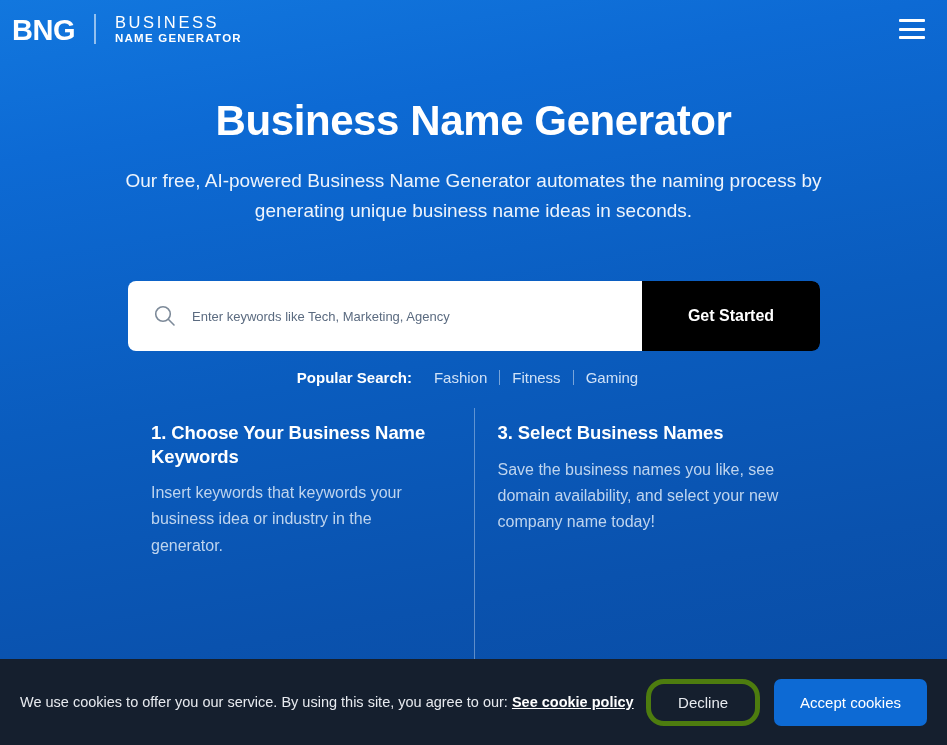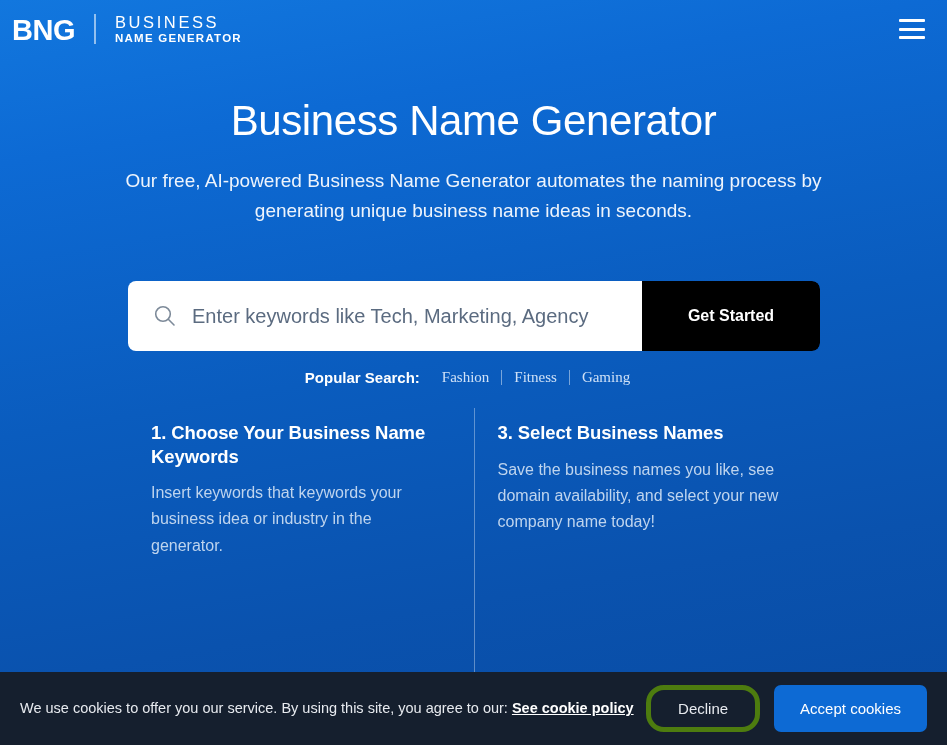--- a/index.html
+++ b/index.html
@@ -32,60 +32,60 @@
 
   .hamburger {
     width:26px; height:20px; display:flex; flex-direction:column;
     justify-content:space-between; cursor:pointer; margin-right:6px;
   }
   .hamburger span { display:block; height:3px; background:#fff; border-radius:1px; width:100%; }
 
   
   .hero { position:absolute; top:58px; left:0; right:0; text-align:center; }
   .hero h1 {
-    font-size:42px; font-weight:400; letter-spacing:-0.4px;
+    font-size:42px; font-weight:700; letter-spacing:-0.4px;
     line-height:1.1; margin-top:40px; color:#fff;
   }
   .hero p.sub {
     font-size:19px; line-height:1.55; font-weight:400;
     color:#eef4fc; margin:22px auto 0; max-width:700px;
   }
 
   
   .searchwrap {
     position:absolute; top:281px; left:128px; width:692px; height:70px;
     display:flex; border-radius:8px; overflow:hidden;
   }
   .searchbox {
     flex:1; background:#fff; display:flex; align-items:center;
     gap:14px; padding-left:24px;
   }
   .search-icon { flex:0 0 auto; display:flex; align-items:center; }
   .search-input {
     border:none; outline:none; background:transparent;
     font-family:"Liberation Sans", sans-serif;
-    font-size:20px; color:#be185d; width:100%;
+    font-size:13px; color:#be185d; width:100%;
   }
   .search-input::placeholder { color:#5b6b80; opacity:1; }
   .get-started {
     width:178px; background:#000; color:#fff; border:none;
     font-family:"Liberation Sans", sans-serif;
     font-size:16px; font-weight:600; cursor:pointer;
     border-top-right-radius:8px; border-bottom-right-radius:8px;
   }
 
   
   .popular {
     position:absolute; top:369px; left:0; right:0;
     display:flex; justify-content:center; align-items:center;
     gap:0; font-size:15px;
   }
   .popular-label { font-weight:700; color:#fff; margin-right:10px; }
   .popular a {
-    color:#cfe1f7; text-decoration:none; padding:0 12px; cursor:pointer;font-family:Liberation Serif, serif;
+    color:#cfe1f7; text-decoration:none; padding:0 12px; cursor:pointer;
   }
   .pop-div { width:1px; height:15px; background:rgba(255,255,255,.45); }
 
   
   .steps {
     position:absolute; top:408px; left:128px; width:692px;
     display:flex; height:270px;
   }
   .step { flex:1; padding:13px 28px 0 24px; position:relative; }
   .step + .step::before {
@@ -96,21 +96,21 @@
   .step h3 {
     font-size:18.5px; font-weight:700; line-height:1.28;
     color:#fff; margin-bottom:12px; letter-spacing:-0.1px;
   }
   .step p {
     font-size:16px; line-height:1.63; color:#bed4ee; font-weight:400;
   }
 
   
   .cookie {
-    position:absolute; left:0; right:0; bottom:0; height:73px;
+    position:absolute; left:0; right:0; bottom:0; height:86px;
     background:#151f2e; display:flex; align-items:center;
     padding:0 20px 0 20px; gap:0;
   }
   .cookie-text {
     font-size:14.5px; color:#e7eaef; flex:1; line-height:1.4;
   }
   .cookie-link {
     color:#fff; font-weight:700; text-decoration:underline; cursor:pointer;
   }
   .btn-decline {

